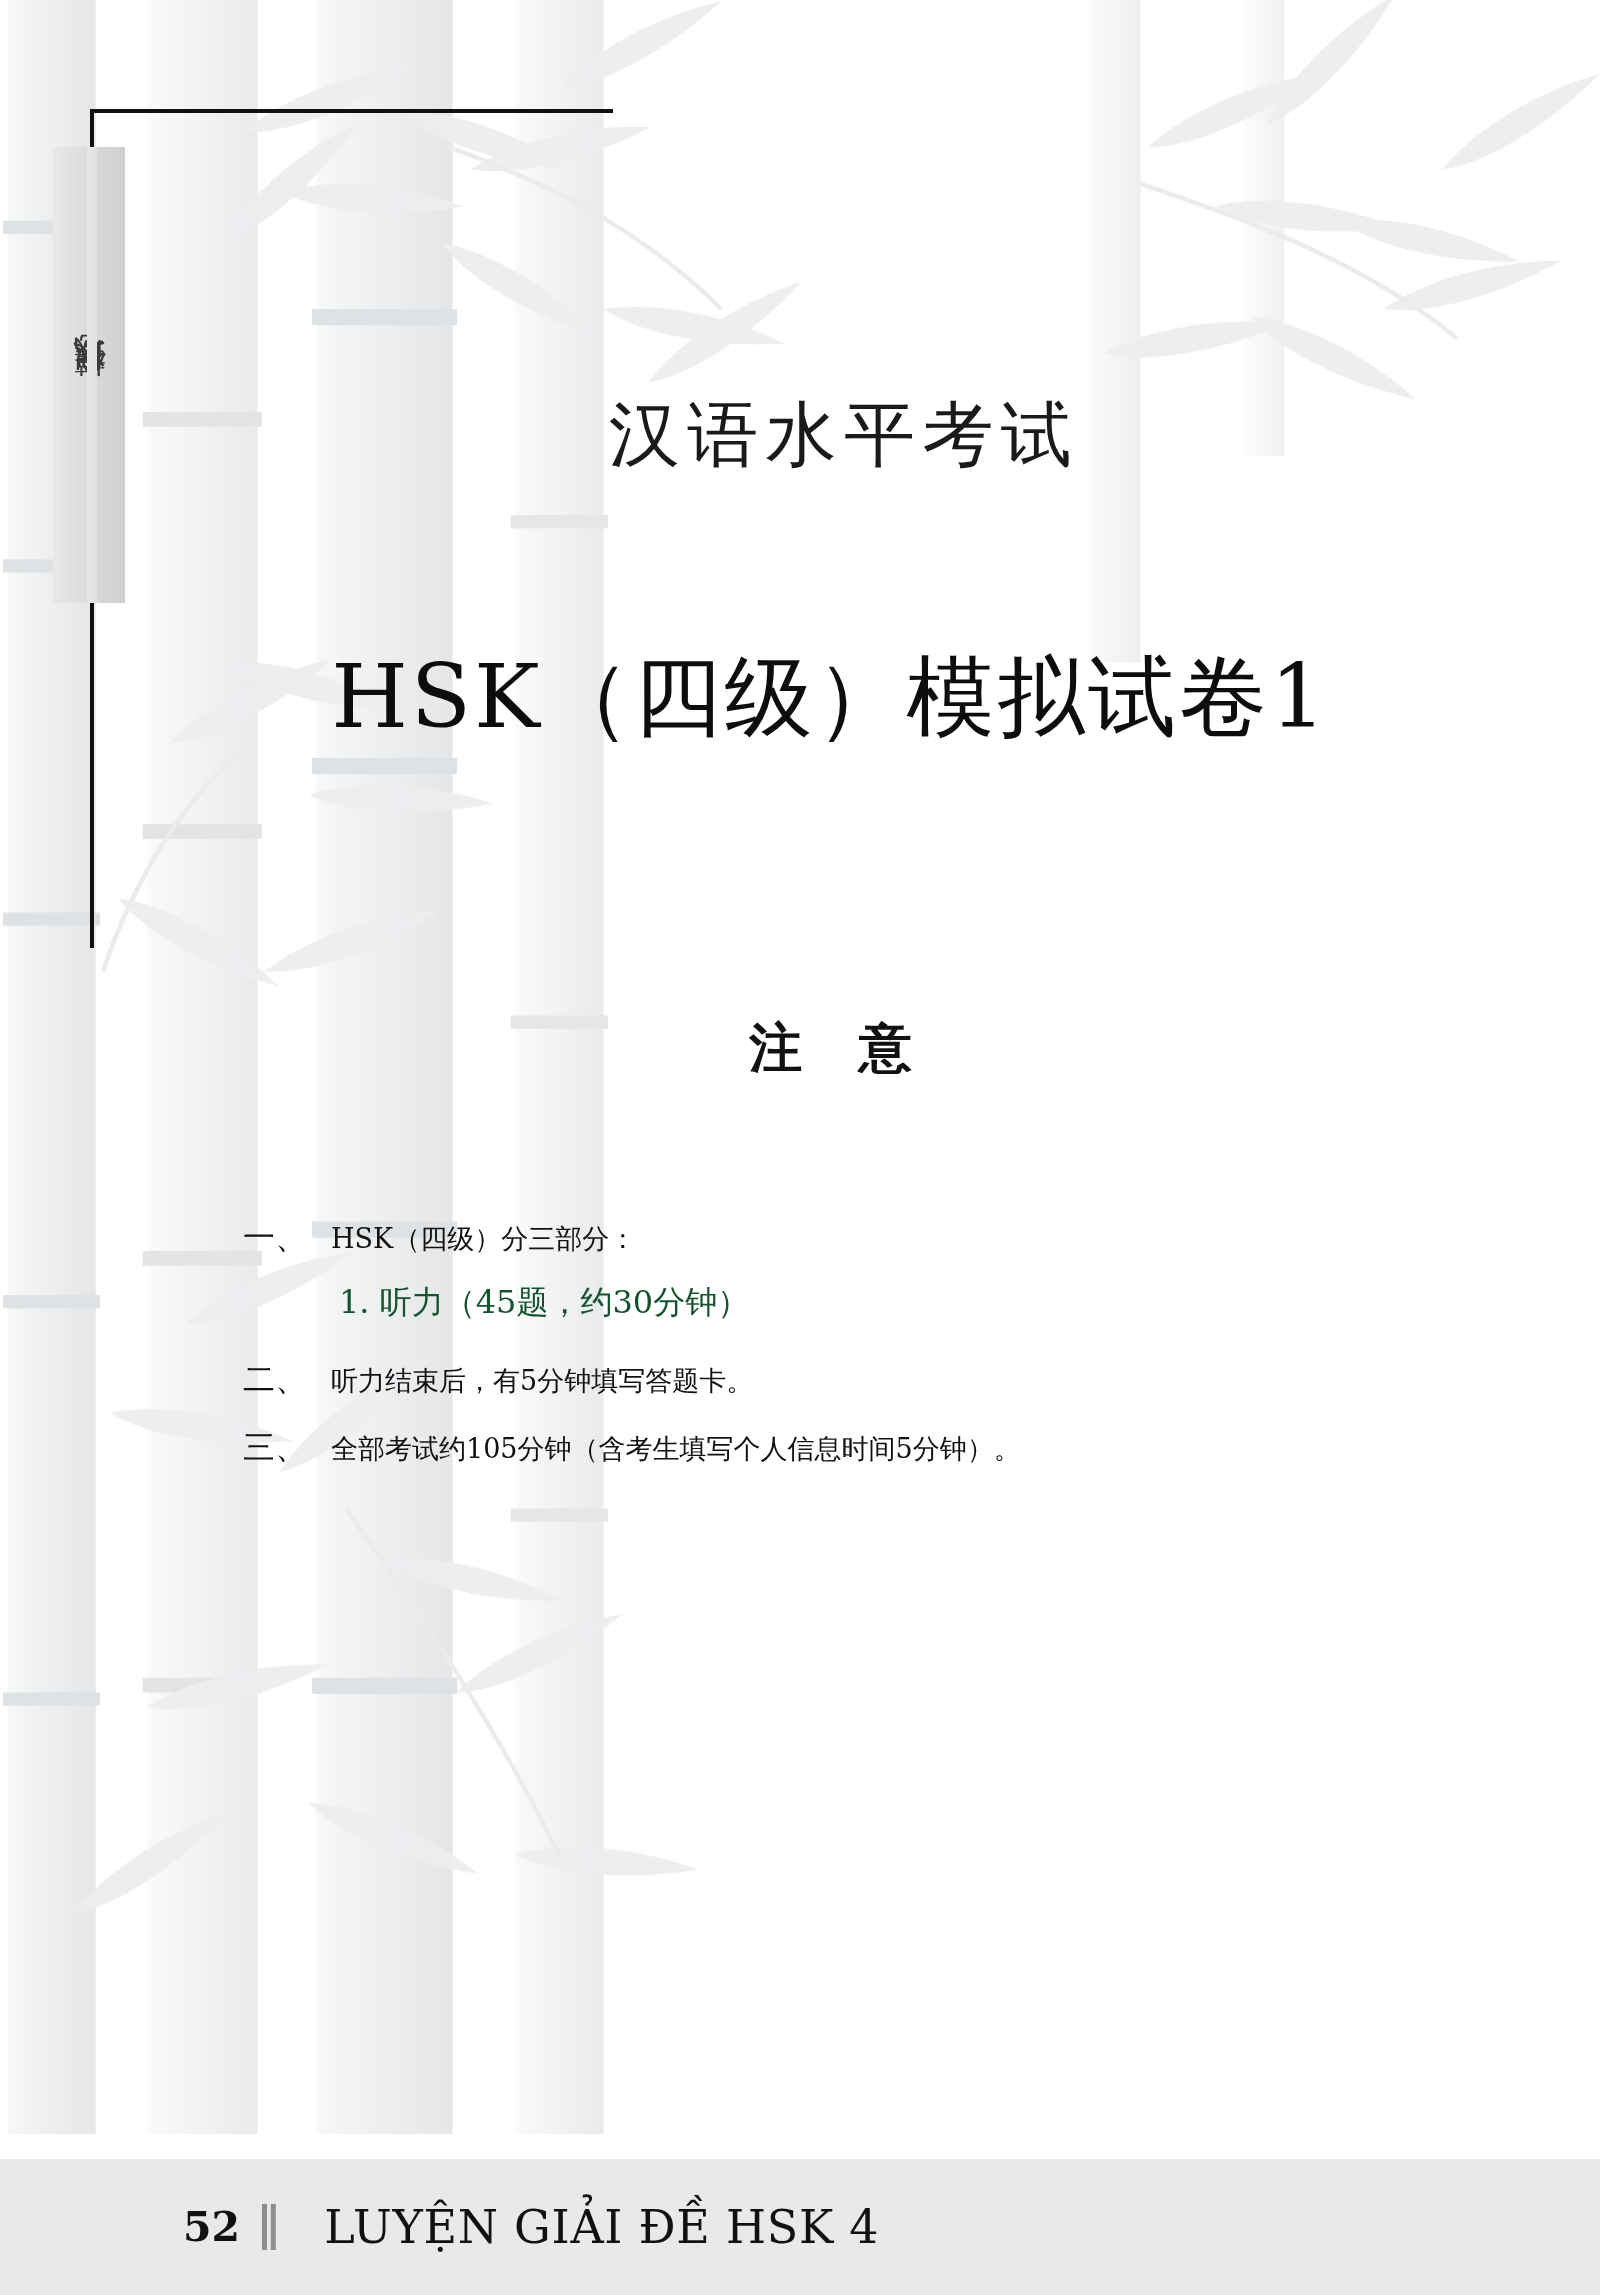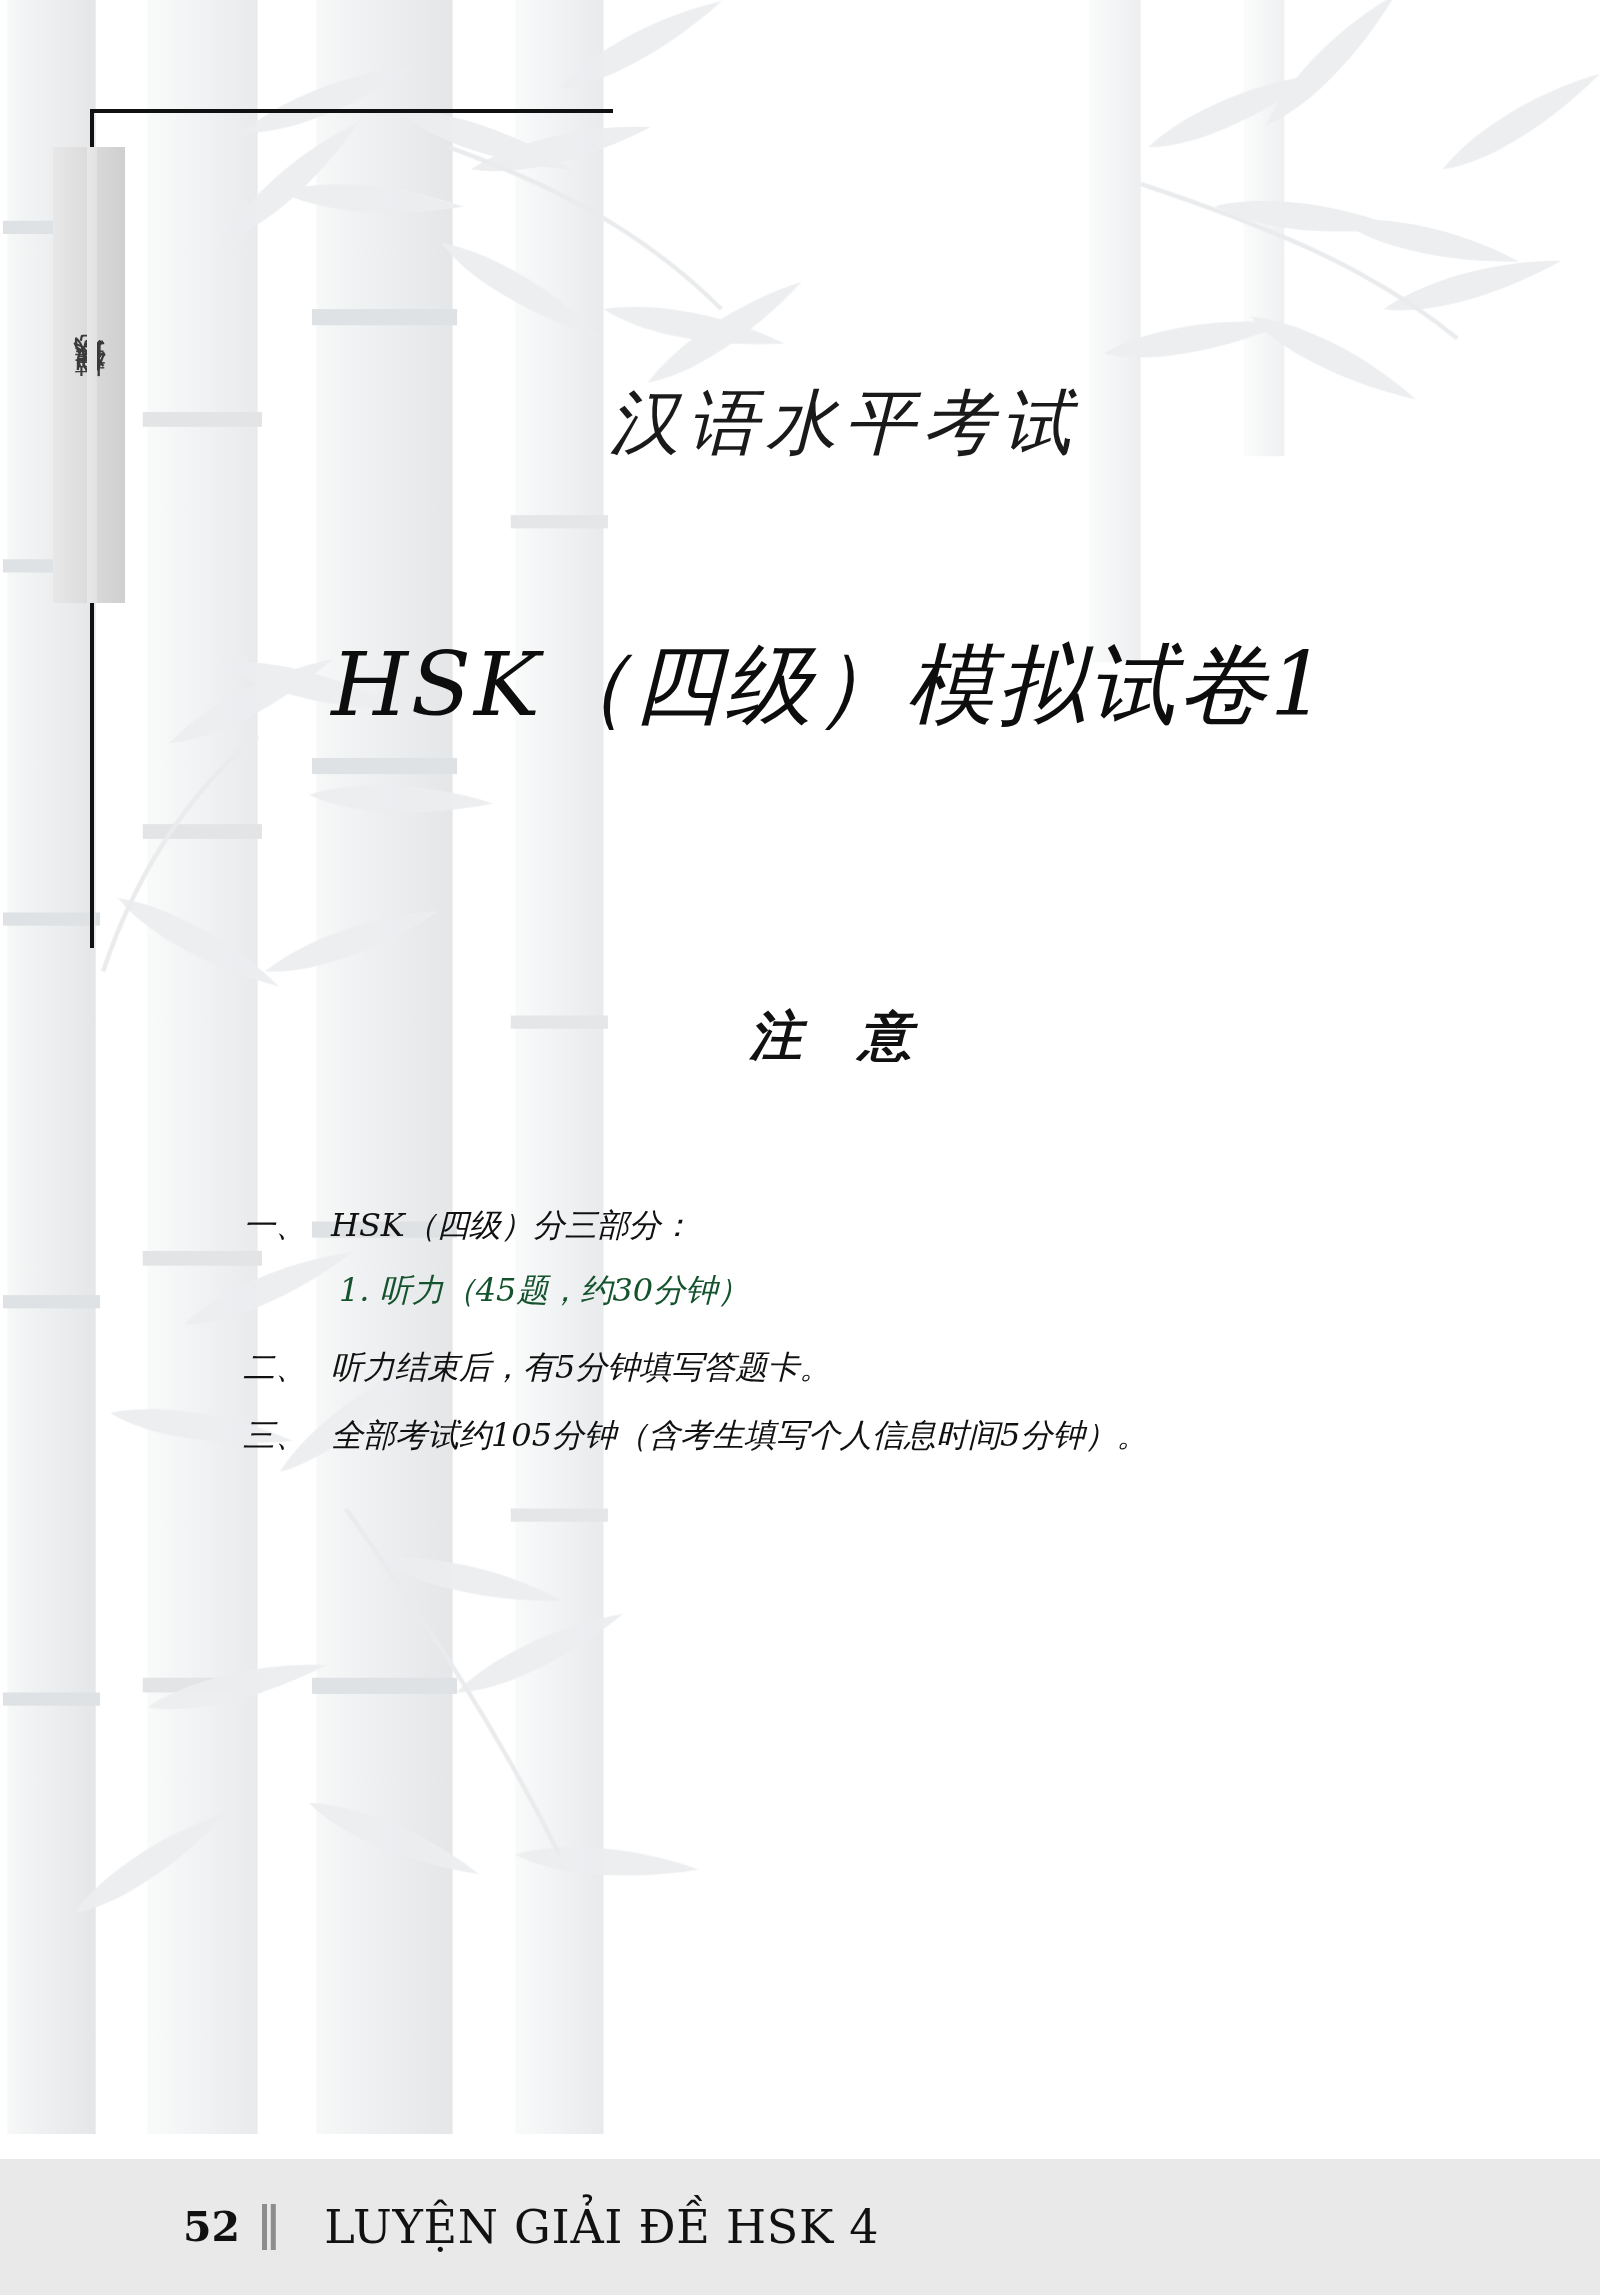--- a/index.html
+++ b/index.html
@@ -89,25 +89,24 @@
     width: 10.3px;
     height: 456px;
     background: linear-gradient(to right, #e8e8e8 0%, #e2e2e2 100%);
     z-index: 6;
   }
 
   
   .content {
     position: absolute;
     left: 0;
-    top: 4px;
+    top: 16px;
     width: 1563px;
     height: 2134px;
     z-index: 8;
-    font-style: italic;
   }
 
   .title-main {
     position: absolute;
     left: 0;
     top: 372px;
     width: 1600px;
     text-align: center;
     padding-left: 88px;
     box-sizing: border-box;
@@ -162,21 +161,21 @@
     line-height: 1.35;
     margin-bottom: 13.2px;
   }
   .notice-num {
     width: 88px;
     flex: 0 0 88px;
     font-size: 32px;
   }
   .notice-text {
     flex: 1 1 auto;
-    font-size: 32px;
+    font-size: 27px;
   }
   .notice-sub {
     margin-left: 96px;
     font-size: 32px;
     line-height: 1.9;
     color: #14532d;
   }
   .gap-top {
     margin-top: 25px;
   }

